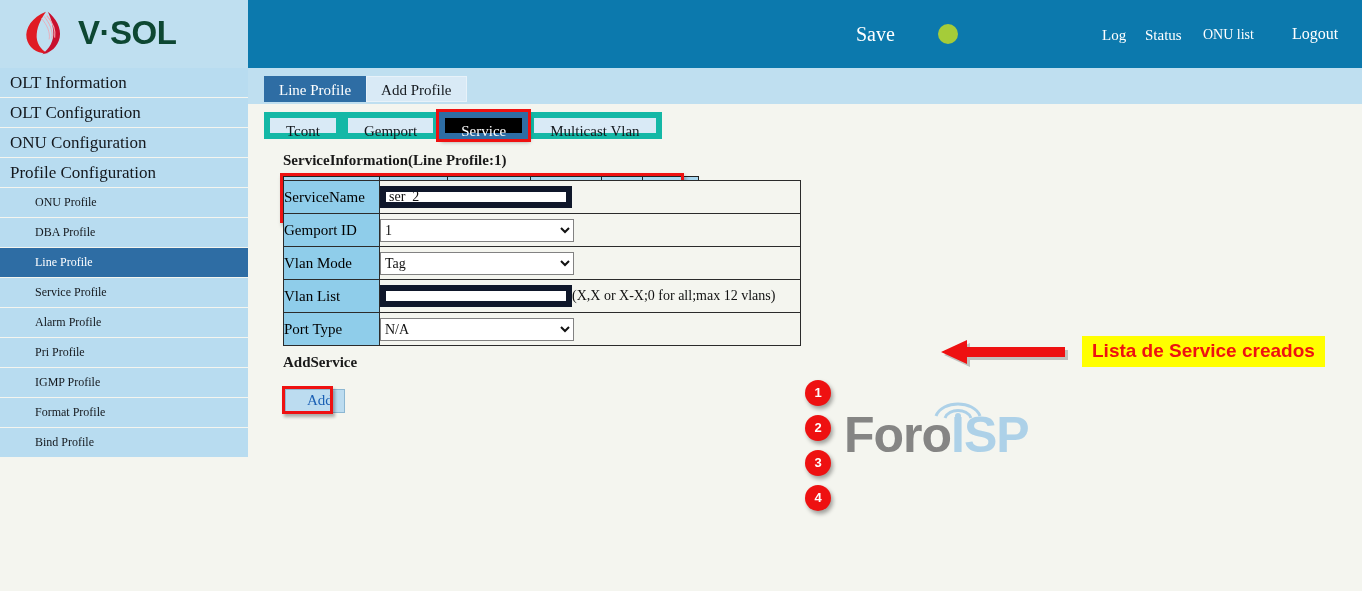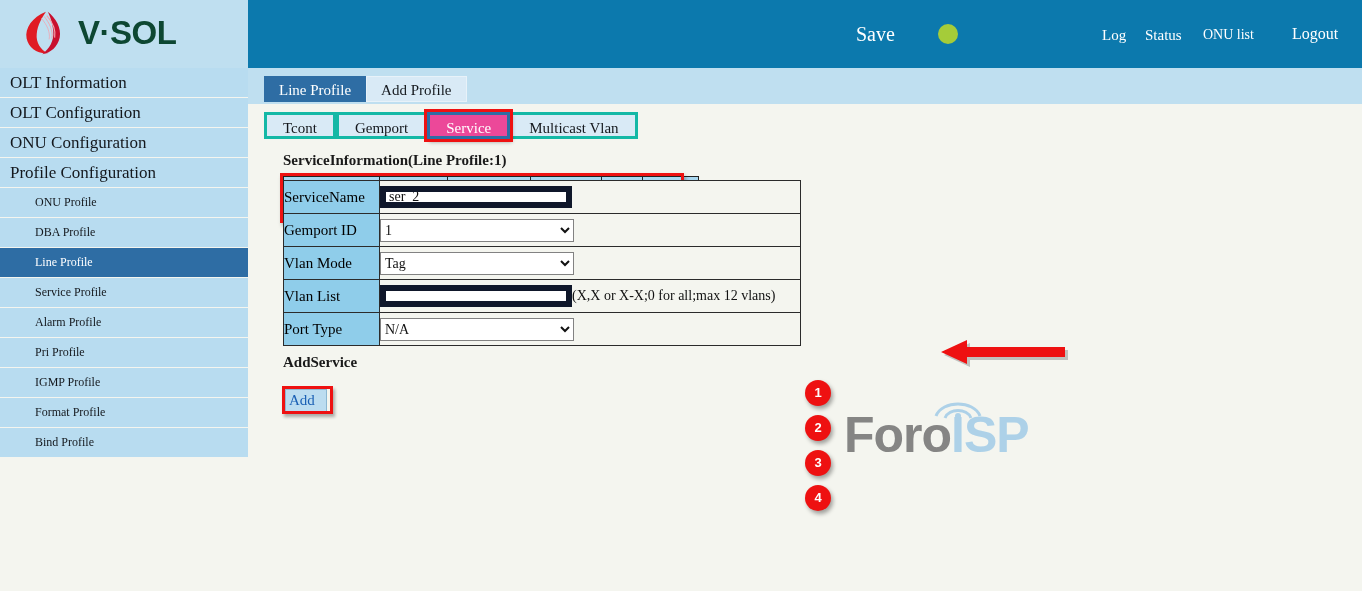--- a/index.html
+++ b/index.html
@@ -97,25 +97,25 @@
 
   #tabrow2 {
     position: absolute; left: 16px; top: 44px;
     display: flex;
   }
   .tab2 {
     height: 27px; line-height: 27px;
     padding: 0 16px;
     font-size: 15px;
     background: #d9eaf6;
-    border: 3px solid #14b8a6;
+    border: 6px solid #14b8a6;
     color: #14181d;
     white-space: nowrap;
   }
-  .tab2.active { background: #ec4899; color: #ffffff; border-color: #2e6da4; }
+  .tab2.active { background: #000000; color: #ffffff; border-color: #2e6da4; }
   .redbox {
     outline: 3px solid #ee1111;
     outline-offset: 0px;
     box-shadow: 2px 3px 4px rgba(0,0,0,0.35);
     z-index: 4;
   }
 
   #content { position: absolute; left: 0; top: 74px; width: 1114px; height: 449px; }
 
   .section-title {
@@ -230,21 +230,21 @@
     vertical-align: middle;
   }
 
   #add-btn {
     position: absolute; left: 37px; top: 247px;
     font-family: "Liberation Serif", serif;
     font-size: 15px;
     color: #1a5fb4;
     background: #bcdcf0;
     border: 1px solid #8cb7d2;
-    padding: 2px 11px 3px 3px;
+    padding: 2px 11px 3px 21px;
     cursor: pointer;
   }
   #add-outline {
     position: absolute; left: 34px; top: 244px;
     width: 51px; height: 28px;
     border: 3px solid #ee1111;
     box-shadow: 2px 3px 3px rgba(0,0,0,0.3);
     pointer-events: none;
   }
 
@@ -352,20 +352,21 @@
           </tbody>
       </table>
       <div id="info-outline"></div>
 
       <svg id="annot-arrow" width="130" height="34" viewBox="0 0 130 34">
         <g transform="translate(3,3)" opacity="0.32">
           <polygon points="0,14 26,2 26,9 124,9 124,19 26,19 26,26" fill="#555555"></polygon>
         </g>
         <polygon points="0,14 26,2 26,9 124,9 124,19 26,19 26,26" fill="#ee1111"></polygon>
       </svg>
+      <div id="annot-box">Lista de Service creados</div>
 
       <div class="section-title" style="left:35px; top:212px;">AddService</div>
 
       <div id="watermark">
         <svg id="wm-ant" width="56" height="28" viewBox="0 0 56 28">
           <path d="M6 22 C12 6 44 6 50 22" stroke="#a8cfe8" stroke-width="3" fill="none"></path>
           <path d="M15 24 C19 14 37 14 41 24" stroke="#a8cfe8" stroke-width="3" fill="none"></path>
           <circle cx="28" cy="22" r="3" fill="#a8cfe8"></circle>
         </svg>
         <span id="wm-foro">Foro</span><span id="wm-isp">ISP</span>

